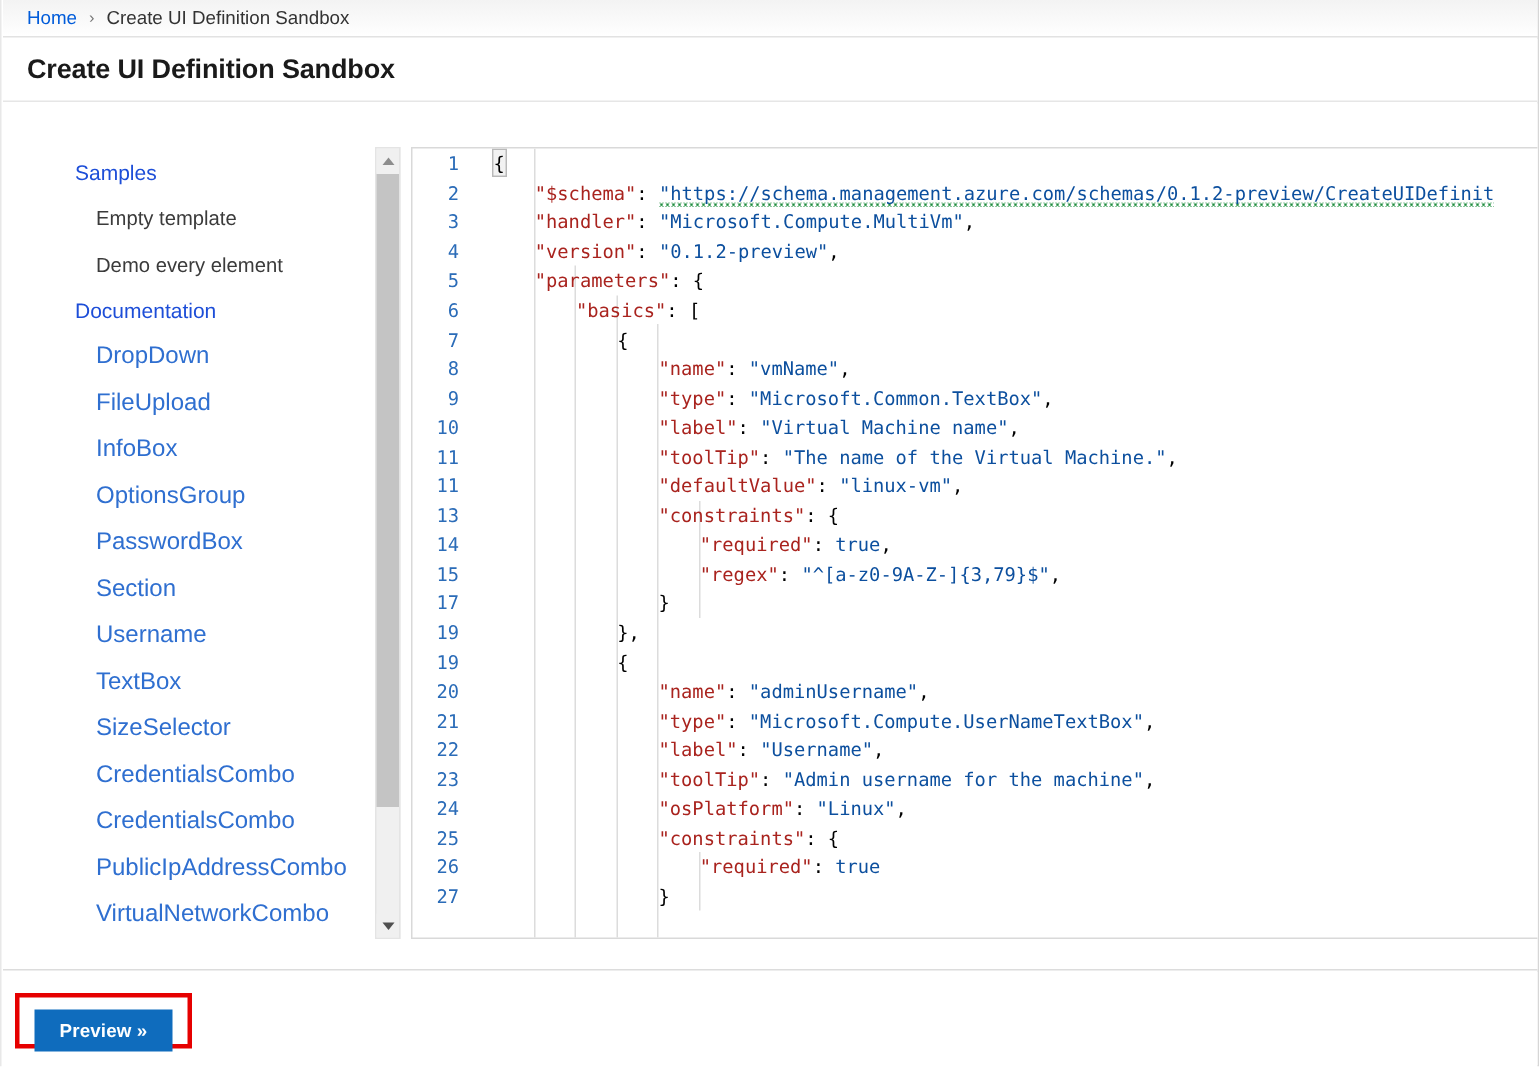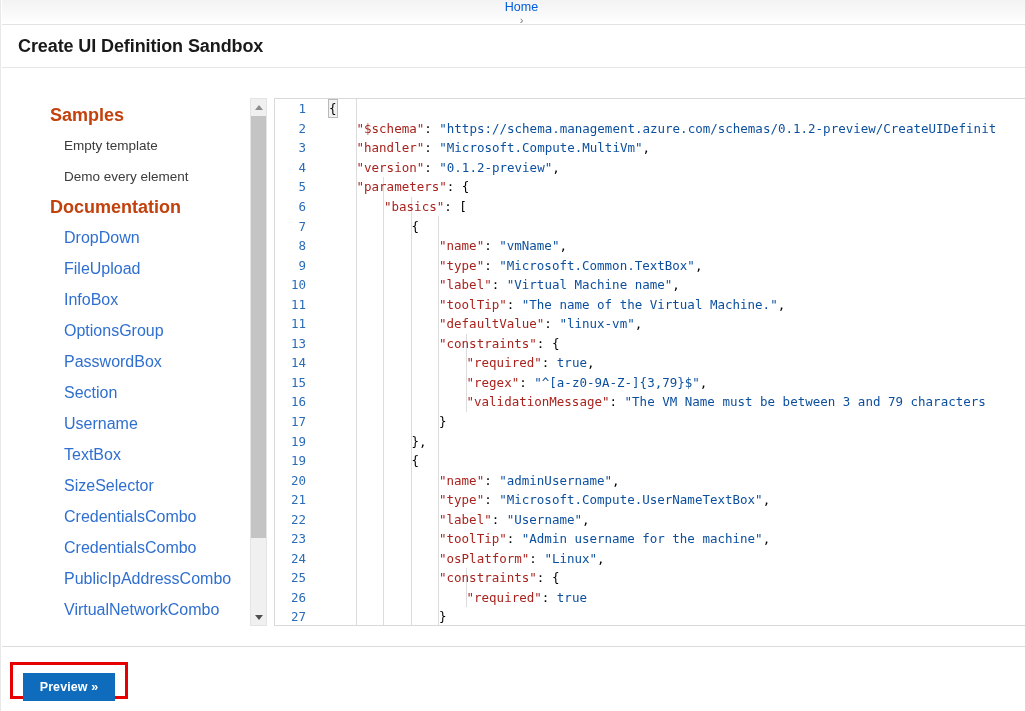--- a/index.html
+++ b/index.html
@@ -35,21 +35,20 @@
     width: 1023px;
     height: 25px;
     box-sizing: border-box;
     background: linear-gradient(to bottom, #f3f3f3 0%, #fbfbfb 70%, #ffffff 100%);
     border-bottom: 1px solid #e2e2e2;
     display: flex;
     align-items: center;
     padding-left: 16px;
     font-size: 12.5px;
     color: #333333;
-    flex-direction: column;
   }
   .crumb-link {
     color: #015cda;
     cursor: pointer;
     white-space: nowrap;
   }
   .crumb-sep {
     margin: 0 8px;
     color: #767676;
     font-size: 11px;
@@ -94,27 +93,26 @@
   #sidebar {
     position: absolute;
     left: 0; top: 0;
     width: 244px;
     height: 100%;
     box-sizing: border-box;
     padding-top: 31px;
     background: #ffffff;
   }
   .nav-group-header {
-    font-size: 18px;
-    color: #c2410c;
+    font-size: 14px;
+    color: #1d4ed8;
     padding: 0 0 0 48px;
     height: 30px;
     line-height: 30px;
     white-space: nowrap;
-    font-weight: bold;
   }
   .nav-sub {
     font-size: 13.5px;
     color: #3b3b3b;
     padding: 0 0 0 62px;
     height: 31px;
     line-height: 31px;
     white-space: nowrap;
     cursor: pointer;
   }
@@ -358,21 +356,20 @@
           <div class="code-line"><span class="ln">6</span><span class="code-text" style="padding-left: 67px;"><span class="tok-key">"basics"</span><span class="tok-punct">: [</span></span></div>
           <div class="code-line"><span class="ln">7</span><span class="code-text" style="padding-left: 94.5px;"><span class="tok-punct">{</span></span></div>
           <div class="code-line"><span class="ln">8</span><span class="code-text" style="padding-left: 122px;"><span class="tok-key">"name"</span><span class="tok-punct">: </span><span class="tok-str">"vmName"</span><span class="tok-punct">,</span></span></div>
           <div class="code-line"><span class="ln">9</span><span class="code-text" style="padding-left: 122px;"><span class="tok-key">"type"</span><span class="tok-punct">: </span><span class="tok-str">"Microsoft.Common.TextBox"</span><span class="tok-punct">,</span></span></div>
           <div class="code-line"><span class="ln">10</span><span class="code-text" style="padding-left: 122px;"><span class="tok-key">"label"</span><span class="tok-punct">: </span><span class="tok-str">"Virtual Machine name"</span><span class="tok-punct">,</span></span></div>
           <div class="code-line"><span class="ln">11</span><span class="code-text" style="padding-left: 122px;"><span class="tok-key">"toolTip"</span><span class="tok-punct">: </span><span class="tok-str">"The name of the Virtual Machine."</span><span class="tok-punct">,</span></span></div>
           <div class="code-line"><span class="ln">11</span><span class="code-text" style="padding-left: 122px;"><span class="tok-key">"defaultValue"</span><span class="tok-punct">: </span><span class="tok-str">"linux-vm"</span><span class="tok-punct">,</span></span></div>
           <div class="code-line"><span class="ln">13</span><span class="code-text" style="padding-left: 122px;"><span class="tok-key">"constraints"</span><span class="tok-punct">: {</span></span></div>
           <div class="code-line"><span class="ln">14</span><span class="code-text" style="padding-left: 149.5px;"><span class="tok-key">"required"</span><span class="tok-punct">: </span><span class="tok-bool">true</span><span class="tok-punct">,</span></span></div>
           <div class="code-line"><span class="ln">15</span><span class="code-text" style="padding-left: 149.5px;"><span class="tok-key">"regex"</span><span class="tok-punct">: </span><span class="tok-str">"^[a-z0-9A-Z-]{3,79}$"</span><span class="tok-punct">,</span></span></div>
-          <div class="code-line"><span class="ln">16</span><span class="code-text" style="padding-left: 149.5px;"><span class="tok-key">"validationMessage"</span><span class="tok-punct">: </span><span class="tok-str">"The VM Name must be between 3 and 79 characters</span></span></div>
           <div class="code-line"><span class="ln">17</span><span class="code-text" style="padding-left: 122px;"><span class="tok-punct">}</span></span></div>
           <div class="code-line"><span class="ln">19</span><span class="code-text" style="padding-left: 94.5px;"><span class="tok-punct">},</span></span></div>
           <div class="code-line"><span class="ln">19</span><span class="code-text" style="padding-left: 94.5px;"><span class="tok-punct">{</span></span></div>
           <div class="code-line"><span class="ln">20</span><span class="code-text" style="padding-left: 122px;"><span class="tok-key">"name"</span><span class="tok-punct">: </span><span class="tok-str">"adminUsername"</span><span class="tok-punct">,</span></span></div>
           <div class="code-line"><span class="ln">21</span><span class="code-text" style="padding-left: 122px;"><span class="tok-key">"type"</span><span class="tok-punct">: </span><span class="tok-str">"Microsoft.Compute.UserNameTextBox"</span><span class="tok-punct">,</span></span></div>
           <div class="code-line"><span class="ln">22</span><span class="code-text" style="padding-left: 122px;"><span class="tok-key">"label"</span><span class="tok-punct">: </span><span class="tok-str">"Username"</span><span class="tok-punct">,</span></span></div>
           <div class="code-line"><span class="ln">23</span><span class="code-text" style="padding-left: 122px;"><span class="tok-key">"toolTip"</span><span class="tok-punct">: </span><span class="tok-str">"Admin username for the machine"</span><span class="tok-punct">,</span></span></div>
           <div class="code-line"><span class="ln">24</span><span class="code-text" style="padding-left: 122px;"><span class="tok-key">"osPlatform"</span><span class="tok-punct">: </span><span class="tok-str">"Linux"</span><span class="tok-punct">,</span></span></div>
           <div class="code-line"><span class="ln">25</span><span class="code-text" style="padding-left: 122px;"><span class="tok-key">"constraints"</span><span class="tok-punct">: {</span></span></div>
           <div class="code-line"><span class="ln">26</span><span class="code-text" style="padding-left: 149.5px;"><span class="tok-key">"required"</span><span class="tok-punct">: </span><span class="tok-bool">true</span></span></div>

